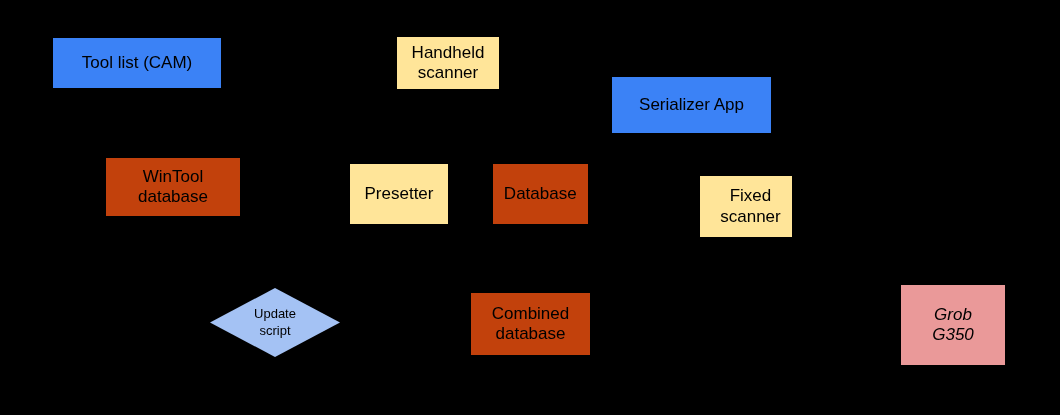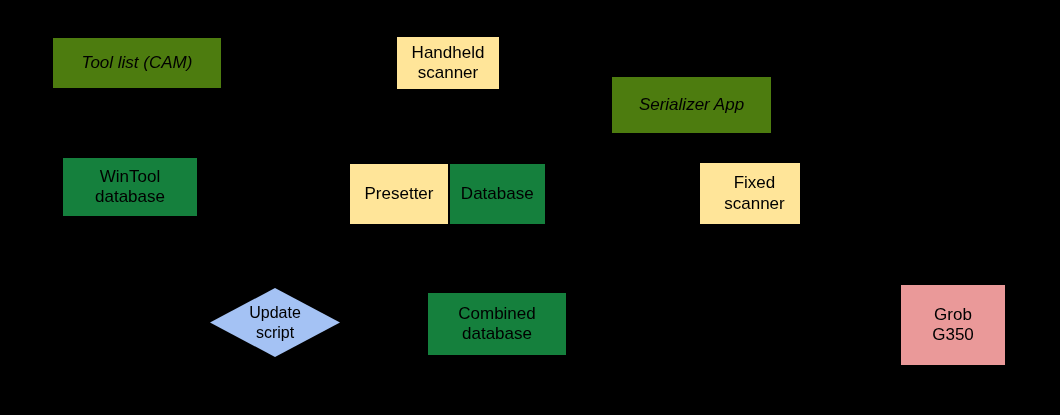--- a/index.html
+++ b/index.html
@@ -22,30 +22,30 @@
     justify-content: center;
     box-sizing: border-box;
   }
   .node .label {
     white-space: pre-line;
     text-align: center;
     color: #000000;
     font-size: 17px;
     line-height: 1.18;
   }
-  .fill-gray   { background: #4d7c0f; font-style: italic; }
+  .fill-gray   { background: #3b82f6; }
   .fill-yellow { background: #ffe599; justify-content: center; }
-  .fill-green  { background: #15803d; }
+  .fill-green  { background: #c2410c; margin-left: 43px; }
   .fill-blue   { background: #a4c2f4; }
-  .fill-red    { background: #ea9999; }
+  .fill-red    { background: #ea9999; font-style: italic; }
   .diamond {
     clip-path: polygon(50% 0%, 100% 50%, 50% 100%, 0% 50%);
   }
   .diamond .label {
-    font-size: 16px;
+    font-size: 13px;
     line-height: 1.25;
   }
   .divider {
     position: absolute;
     background: #000000;
   }
 </style>
 </head>
 <body>
 
@@ -72,31 +72,31 @@
   <div class="node fill-yellow" style="left:350px; top:164px; width:98px; height:60px;">
     <span class="label">Presetter</span>
   </div>
 
   <div class="divider" style="left:448px; top:164px; width:1.5px; height:60px;"></div>
 
   <div class="node fill-green" style="left:449.5px; top:164px; width:95.5px; height:60px;">
     <span class="label">Database</span>
   </div>
 
-  <div class="node fill-yellow" style="left:700px; top:163px; width:100px; height:61px;padding-left:9px;">
+  <div class="node fill-yellow" style="left:700px; top:176px; width:92px; height:61px;padding-left:9px;">
     <span class="label">Fixed
 scanner</span>
   </div>
 
   <div class="node diamond fill-blue" style="left:210px; top:288px; width:130px; height:69px;">
     <span class="label">Update
 script</span>
   </div>
 
-  <div class="node fill-green" style="left:428px; top:293px; width:138px; height:62px;">
+  <div class="node fill-green" style="left:428px; top:293px; width:119px; height:62px;">
     <span class="label">Combined
 database</span>
   </div>
 
 
   <div class="node fill-red" style="left:901px; top:285px; width:104px; height:80px;">
     <span class="label">Grob
 G350</span>
   </div>
 

